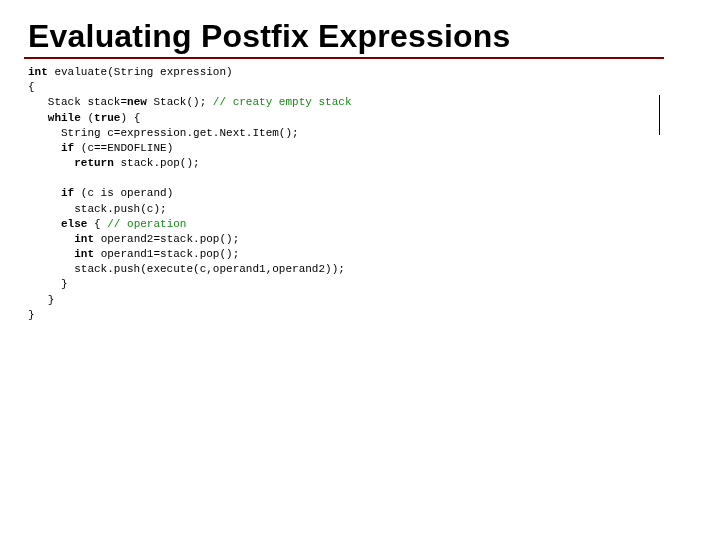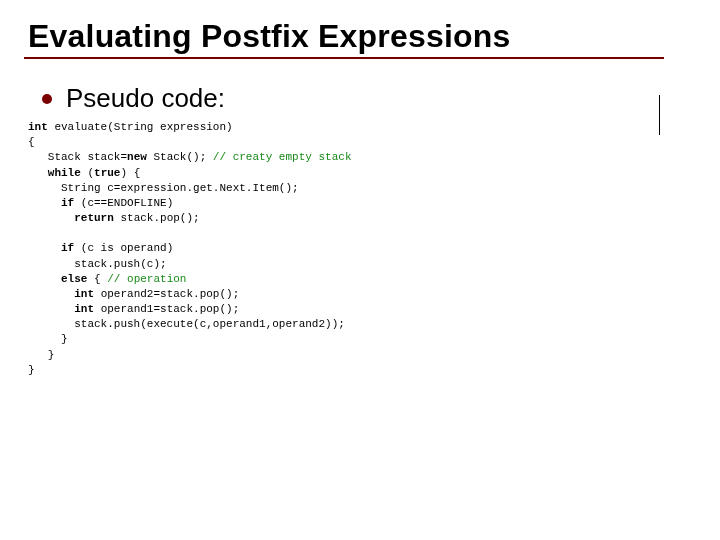--- a/index.html
+++ b/index.html
@@ -70,24 +70,20 @@
 </head>
 <body>
 
 <div class="slide">
 
   <h1 class="title">Evaluating Postfix Expressions</h1>
   <div class="title-rule"></div>
 
   <div class="side-rule"></div>
 
-  <div class="subhead-row">
-    <span class="bullet"></span>
-    <span class="subhead">Pseudo code:</span>
-  </div>
 
   <div class="code"><span class="kw">int</span><span> evaluate(String expression)</span>
 <span>{</span>
 <span>   Stack stack=</span><span class="kw">new</span><span> Stack(); </span><span class="cm">// creaty empty stack</span>
 <span>   </span><span class="kw">while</span><span> (</span><span class="kw">true</span><span>) {</span>
 <span>     String c=expression.get.Next.Item();</span>
 <span>     </span><span class="kw">if</span><span> (c==ENDOFLINE)</span>
 <span>       </span><span class="kw">return</span><span> stack.pop();</span>
 
 <span>     </span><span class="kw">if</span><span> (c is operand)</span>

